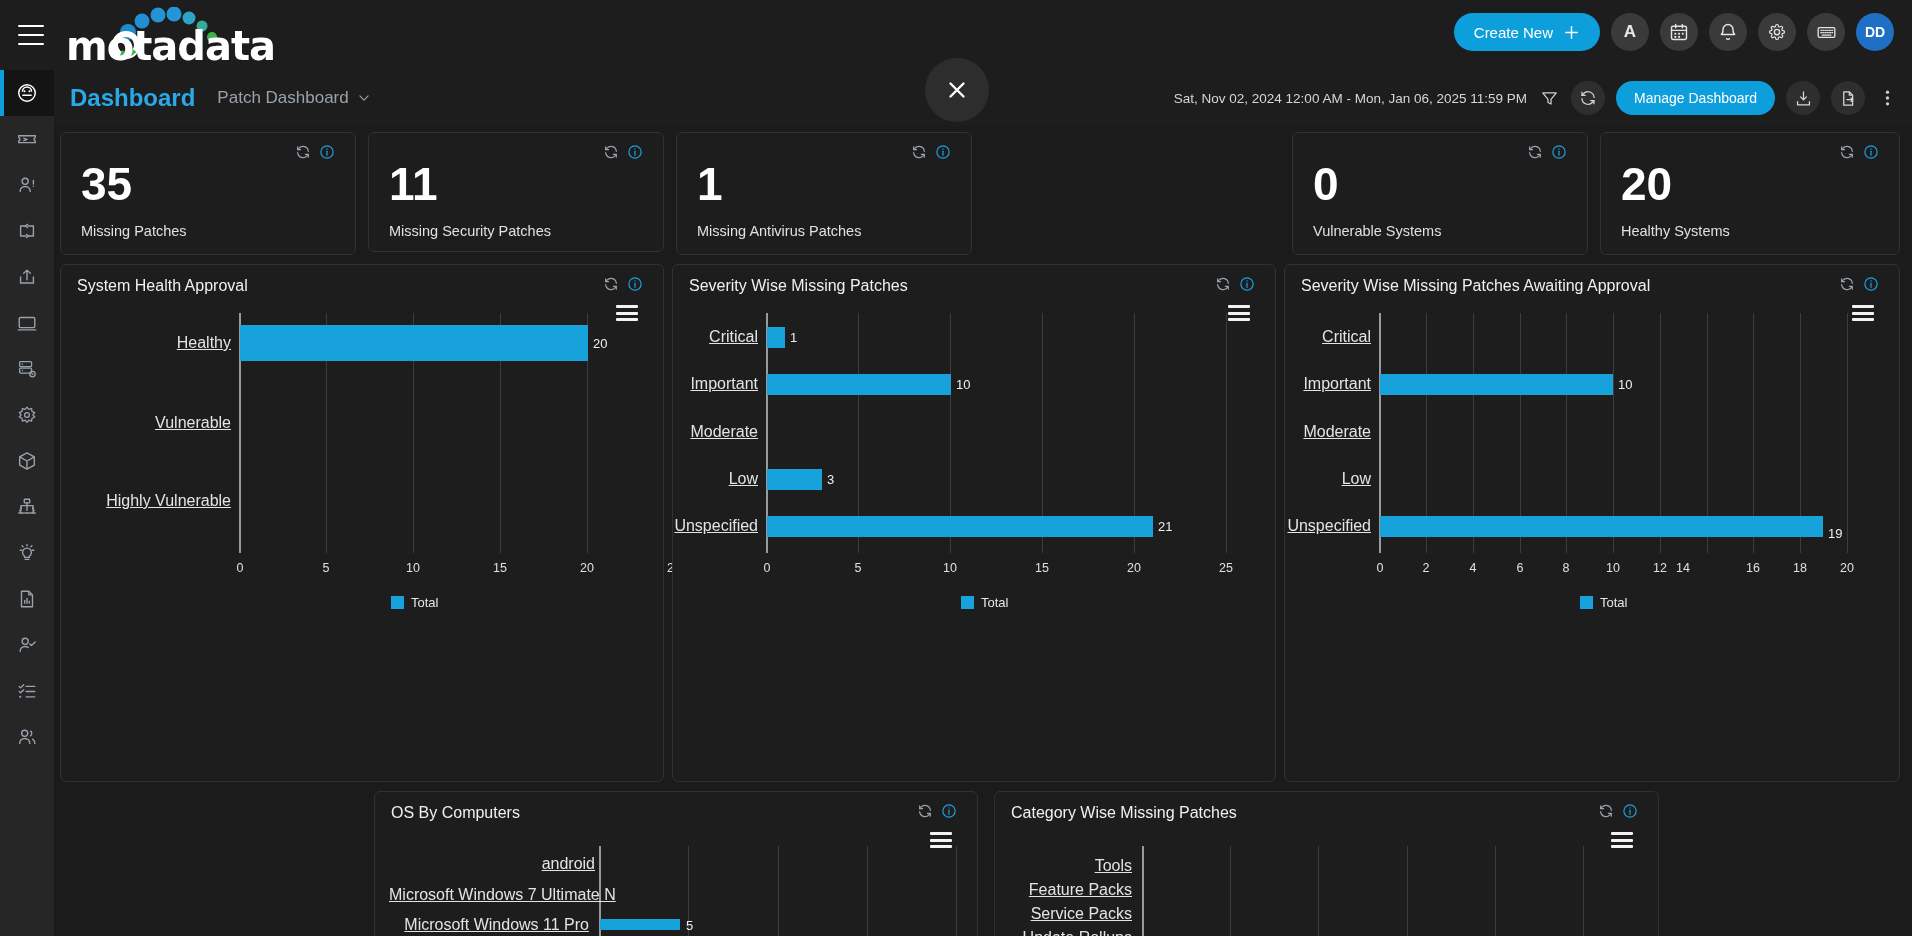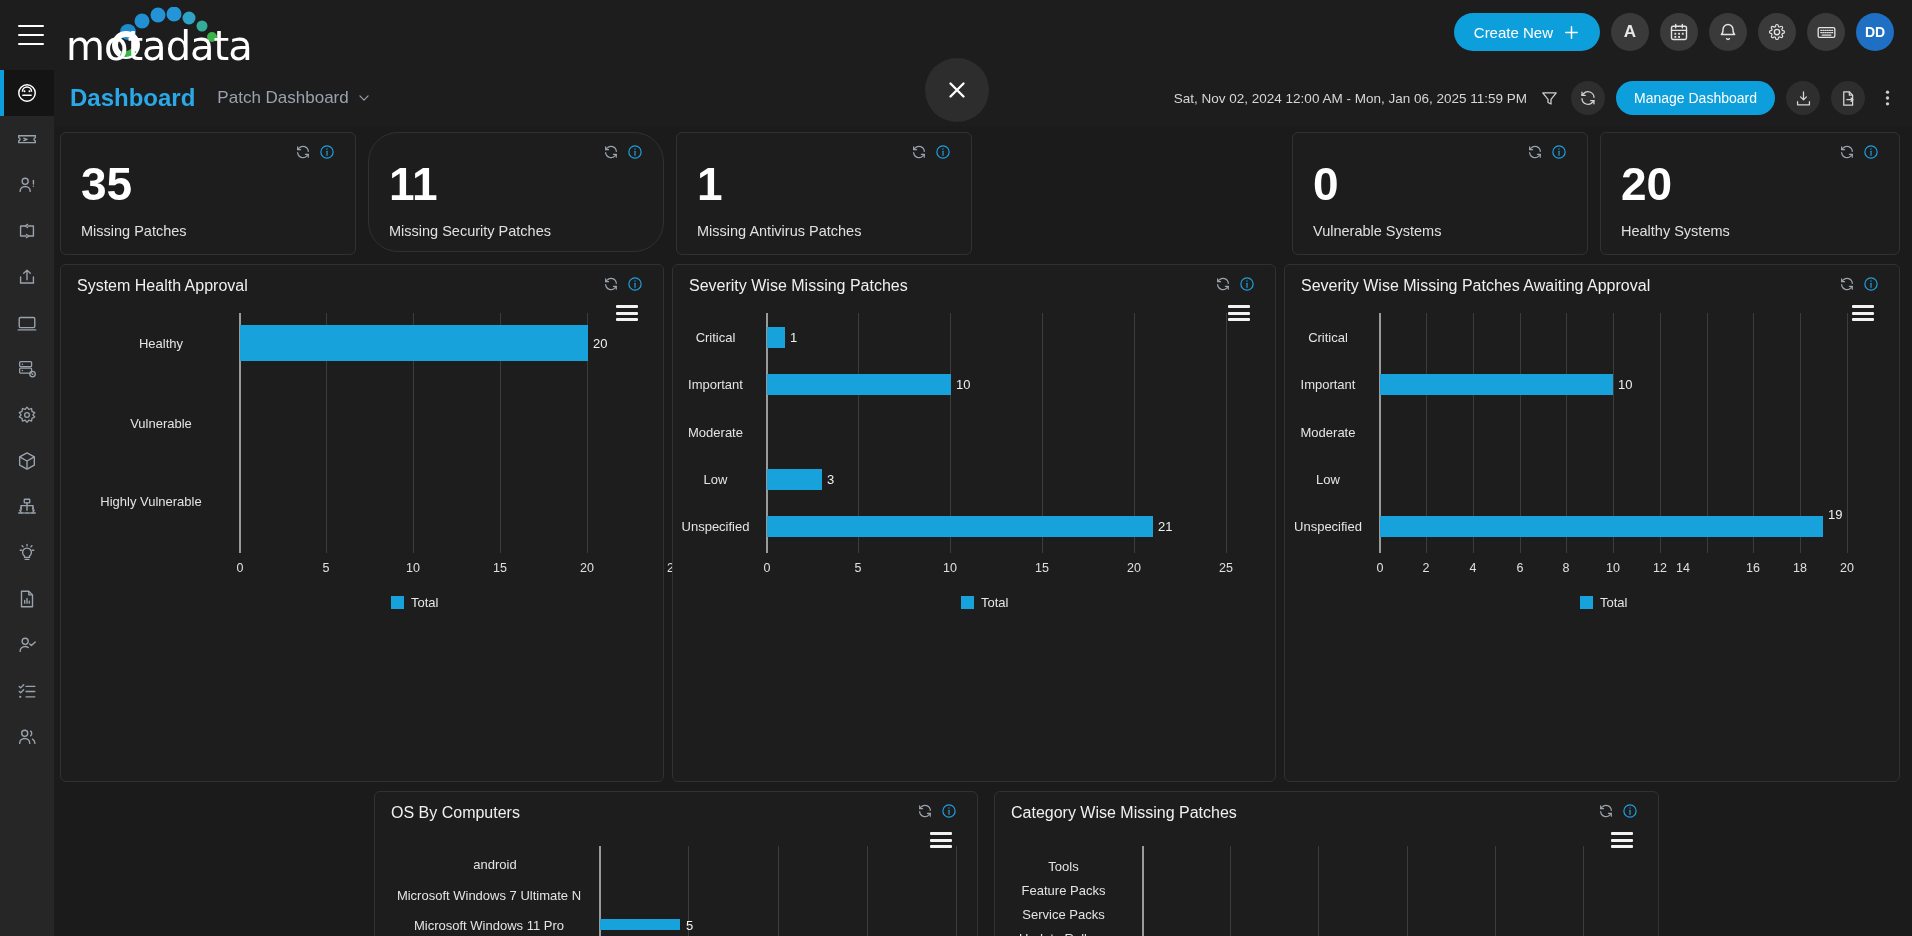--- a/index.html
+++ b/index.html
@@ -20,21 +20,21 @@
   #hamburger {
     width: 26px; height: 20px; margin-left: 18px; margin-right: 22px;
     display: flex; flex-direction: column; justify-content: space-between;
     cursor: pointer;
   }
   #hamburger span { display:block; height:2px; background:#ffffff; border-radius:1px; }
 
   #logo-wrap { position: relative; width: 200px; height: 56px; }
   #logo-text {
     position:absolute; left:0; top:16px;
-    font-size: 40px; font-weight: 400; color:#ffffff;
+    font-size: 40px; font-weight: 700; color:#ffffff;
     letter-spacing: -1px; font-family:"DejaVu Sans", sans-serif;
   }
 
   #top-actions {
     position:absolute; right: 18px; top: 13px;
     display:flex; align-items:center; gap: 11px;
   }
   #create-new {
     height: 38px; padding: 0 20px; border-radius: 19px;
     background:#0d9fdb; color:#fff; font-size:15px;
@@ -111,22 +111,22 @@
   .chart-menu {
     position:absolute; width:22px; height:16px; cursor:pointer;
     display:flex; flex-direction:column; justify-content:space-between;
   }
   .chart-menu span { display:block; height:3px; background:#f2f2f2; border-radius:1px; }
 
   .plot { position:absolute; }
   .axis-line { position:absolute; background:#9a9a9a; }
   .grid-line { position:absolute; width:1px; background:#3c3c3c; }
   .cat-label {
-    position:absolute; right:0; font-size:13px; color:#e4e4e4;
-    text-align:center; white-space:nowrap; transform:translateY(-50%);
+    position:absolute; right:0; font-size:16px; color:#e4e4e4;
+    text-align:right; white-space:nowrap; transform:translateY(-50%);text-decoration:underline;
   }
   .bar { position:absolute; background:#18a2dc; }
   .bar-val { position:absolute; font-size:13px; color:#efefef; transform:translateY(-50%); white-space:nowrap; }
   .tick { position:absolute; font-size:12.5px; color:#e0e0e0; transform:translateX(-50%); }
   .legend { position:absolute; display:flex; align-items:center; gap:7px; font-size:13px; color:#e6e6e6;text-align:right; }
   .legend-sw { width:13px; height:13px; background:#18a2dc; display:block; }
 
   .clip { overflow:hidden; }
 </style>
 </head>
@@ -406,21 +406,21 @@
       <svg width="16" height="16" viewBox="0 0 24 24" fill="none" stroke="currentColor" stroke-width="1.8">
           <circle cx="12" cy="12" r="9.2"></circle>
           <path d="M12 11v6" stroke-linecap="round"></path>
           <circle cx="12" cy="7.5" r="1.05" fill="currentColor" stroke="none"></circle>
         </svg>
     </div>
     <div class="kpi-value">35</div>
     <div class="kpi-label">Missing Patches</div>
   </div>
 
-  <div class="card" style="left:314px;top:6px;width:296px;height:120px;border-radius:30px;">
+  <div class="card" style="left:314px;top:6px;width:296px;height:120px;">
     <div class="card-refresh">
       <svg width="16" height="16" viewBox="0 0 24 24" fill="none" stroke="currentColor" stroke-width="1.8">
           <path d="M20 11A8 8 0 0 0 6 6.3L4 8.5" stroke-linecap="round"></path>
           <path d="M4 13a8 8 0 0 0 14 4.7l2-2.2" stroke-linecap="round"></path>
           <path d="M4 4.2v4.3h4.3M19.9 19.8v-4.3h-4.3" stroke-linecap="round" stroke-linejoin="round"></path>
         </svg>
     </div>
     <div class="card-info">
       <svg width="16" height="16" viewBox="0 0 24 24" fill="none" stroke="currentColor" stroke-width="1.8">
           <circle cx="12" cy="12" r="9.2"></circle>
@@ -641,21 +641,21 @@
 
       <div class="cat-label" style="left:0px;width:86px;top:119px;">Important</div>
       <div class="bar" style="left:95px;top:109px;width:233px;height:21px;"></div>
       <div class="bar-val" style="left:333px;top:119px;">10</div>
 
       <div class="cat-label" style="left:0px;width:86px;top:167px;">Moderate</div>
       <div class="cat-label" style="left:0px;width:86px;top:214px;">Low</div>
 
       <div class="cat-label" style="left:0px;width:86px;top:261px;">Unspecified</div>
       <div class="bar" style="left:95px;top:251px;width:443px;height:21px;"></div>
-      <div class="bar-val" style="left:543px;top:249px;text-align:right;">19</div>
+      <div class="bar-val" style="left:543px;top:268px;text-align:right;">19</div>
 
       <div class="tick" style="left:95px;top:296px;">0</div>
       <div class="tick" style="left:141px;top:296px;">2</div>
       <div class="tick" style="left:188px;top:296px;">4</div>
       <div class="tick" style="left:235px;top:296px;">6</div>
       <div class="tick" style="left:281px;top:296px;">8</div>
       <div class="tick" style="left:328px;top:296px;">10</div>
       <div class="tick" style="left:375px;top:296px;">12</div>
       <div class="tick" style="left:398px;top:296px;">14</div>
       <div class="tick" style="left:468px;top:296px;">16</div>

